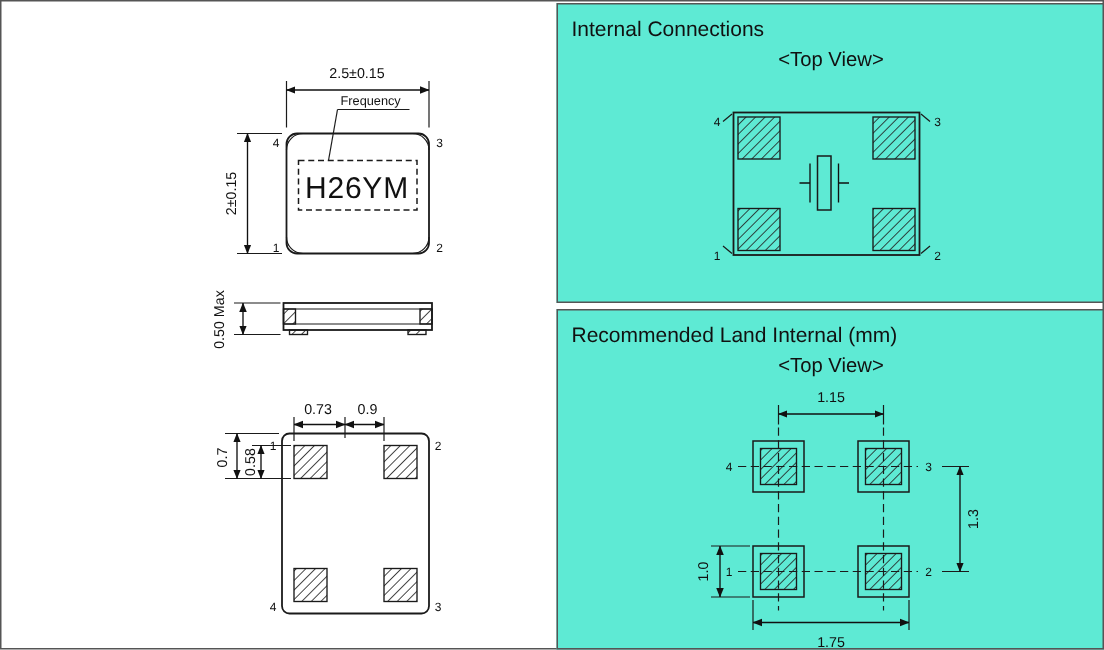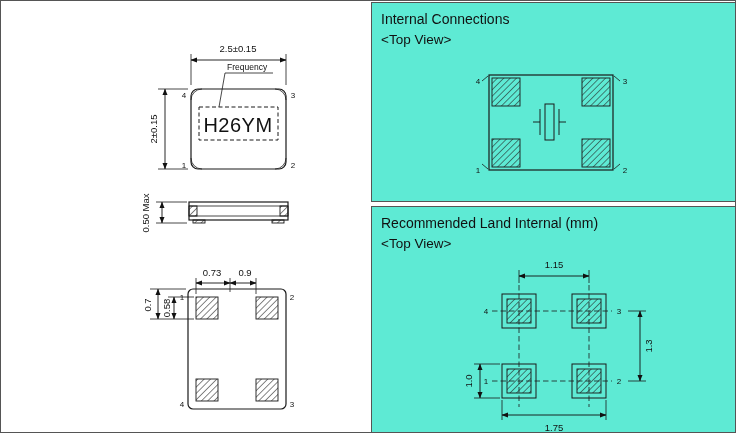--- a/index.html
+++ b/index.html
@@ -5,21 +5,21 @@
   * { margin:0; padding:0; box-sizing:border-box; }
   html,body { width:736px; height:433px; background:#fff; overflow:hidden;
               font-family:"Liberation Sans","DejaVu Sans",sans-serif; color:#111; }
   .frame { position:absolute; left:0; top:0; width:736px; height:433px;
            border:1px solid #555; background:#fff; }
   .left-area { position:absolute; left:1px; top:1px; width:368px; height:431px;padding-left:44px; }
   .panel { position:absolute; left:370px; width:365px; border:1px solid #555; background:#5eead4; padding:7px 8px 0 9px; }
   .panel-top { top:1px; height:200px; }
   .panel-bottom { top:205px; height:227px; }
   .panel-title { font-size:14px; line-height:18px; }
-  .panel-subtitle { font-size:13.5px; line-height:18px; margin-top:3px; }
+  .panel-subtitle { font-size:13.5px; line-height:18px; margin-top:3px;text-align:center; }
   svg.draw { display:block; }
   .ic-svg { margin:16px auto 0; }
   .lp-svg { margin:4px auto 0; }
   .outline  { fill:none; stroke:#1a1a1a; stroke-width:1.2; }
   .outline2 { fill:none; stroke:#1a1a1a; stroke-width:1; }
   .thin { stroke:#1a1a1a; stroke-width:0.8; fill:none; }
   .dim  { stroke:#111; stroke-width:0.9; fill:none; }
   .dashed { fill:none; stroke:#1a1a1a; stroke-width:1; stroke-dasharray:4 2.5; }
   .cdash  { fill:none; stroke:#1a1a1a; stroke-width:0.8; stroke-dasharray:5.5 3; }
   .pad { fill:url(#hatch); stroke:#1a1a1a; stroke-width:0.9; }

